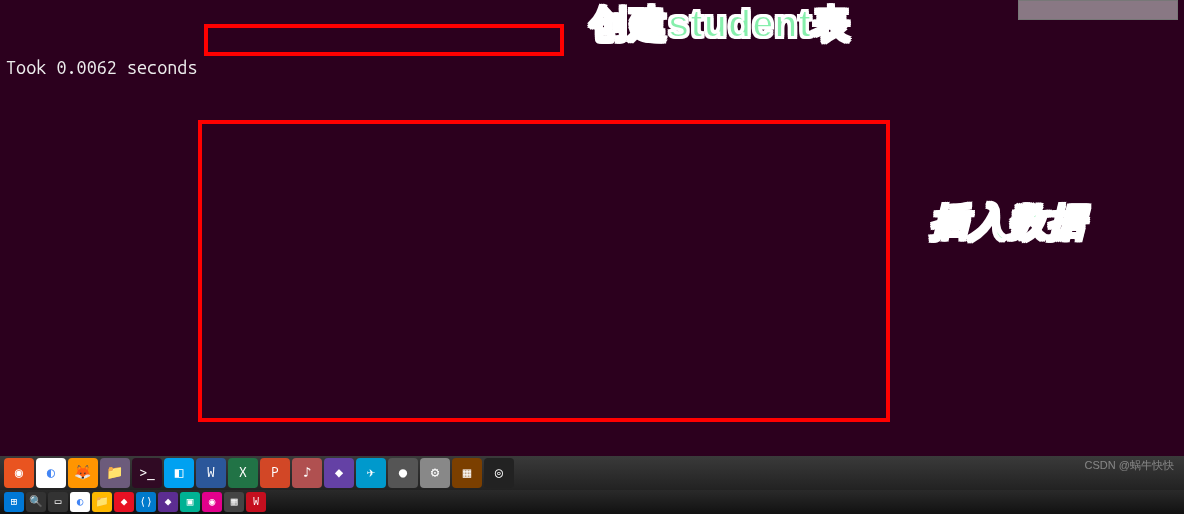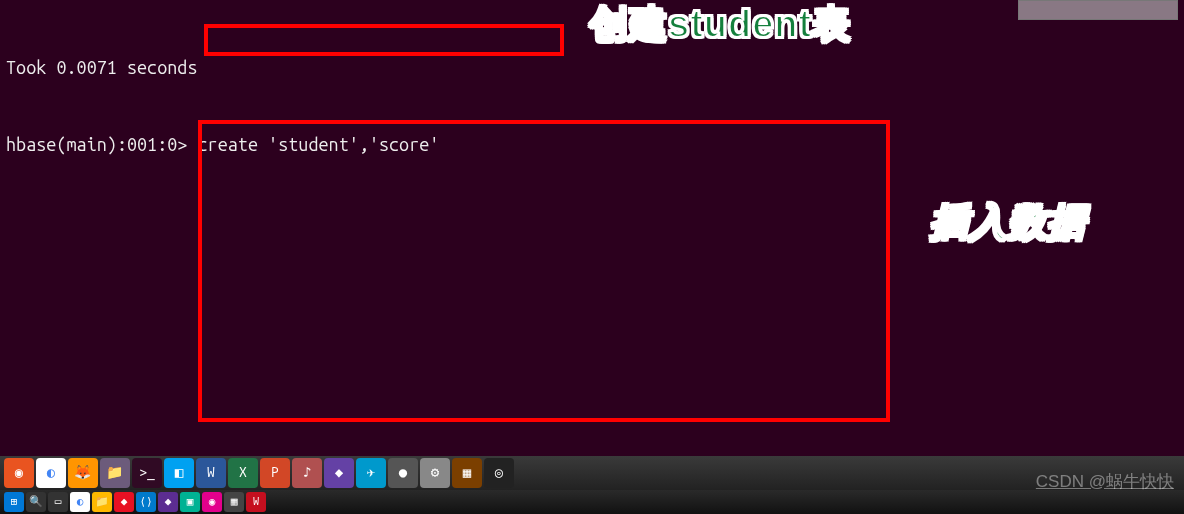--- a/index.html
+++ b/index.html
@@ -22,21 +22,21 @@
   .line { display: block; }
   
   .redbox {
     position: absolute;
     border: 4px solid #f00;
     pointer-events: none;
   }
   
   .annot {
     position: absolute;
-    color: #15803d;
+    color: #86efac;
     font-family: "SimHei", "Microsoft YaHei", sans-serif;
     font-weight: 900;
     font-size: 38px;
     -webkit-text-stroke: 2px #fff;
     text-shadow:
       -2px -2px 0 #fff, 2px -2px 0 #fff,
       -2px 2px 0 #fff, 2px 2px 0 #fff,
       -2px 0 0 #fff, 2px 0 0 #fff,
       0 -2px 0 #fff, 0 2px 0 #fff;
     pointer-events: none;
@@ -77,48 +77,46 @@
     border-radius: 3px;
     display: flex;
     align-items: center;
     justify-content: center;
     font-size: 11px;
     color: #fff;
   }
   .watermark {
     position: absolute;
     right: 10px;
-    bottom: 20px;
+    bottom: 36px;
     font-family: sans-serif;
-    font-size: 17px;
+    font-size: 11px;
     color: rgba(255,255,255,0.4);
     pointer-events: none;
-    text-decoration: underline;
   }
   .tinywin {
     position: absolute;
     top: 0; right: 6px;
     width: 160px; height: 20px;
     background: rgba(200,200,200,0.6);
     border: 1px solid #777;
     font-size: 10px;
     color: #333;
     display: flex;
     align-items: center;
     justify-content: flex-end;
     padding-right: 4px;
     pointer-events: none;
   }
 </style>
 </head>
 <body>
 
 <div class="terminal">
-  <span class="line">Took 0.0071 seconds</span>
-  <span class="line">hbase(main):001:0&gt; create 'student','score'</span>
+  <span class="line">Took 0.0062 seconds</span>
   
   
   
   
   
   
   
   
   
   

